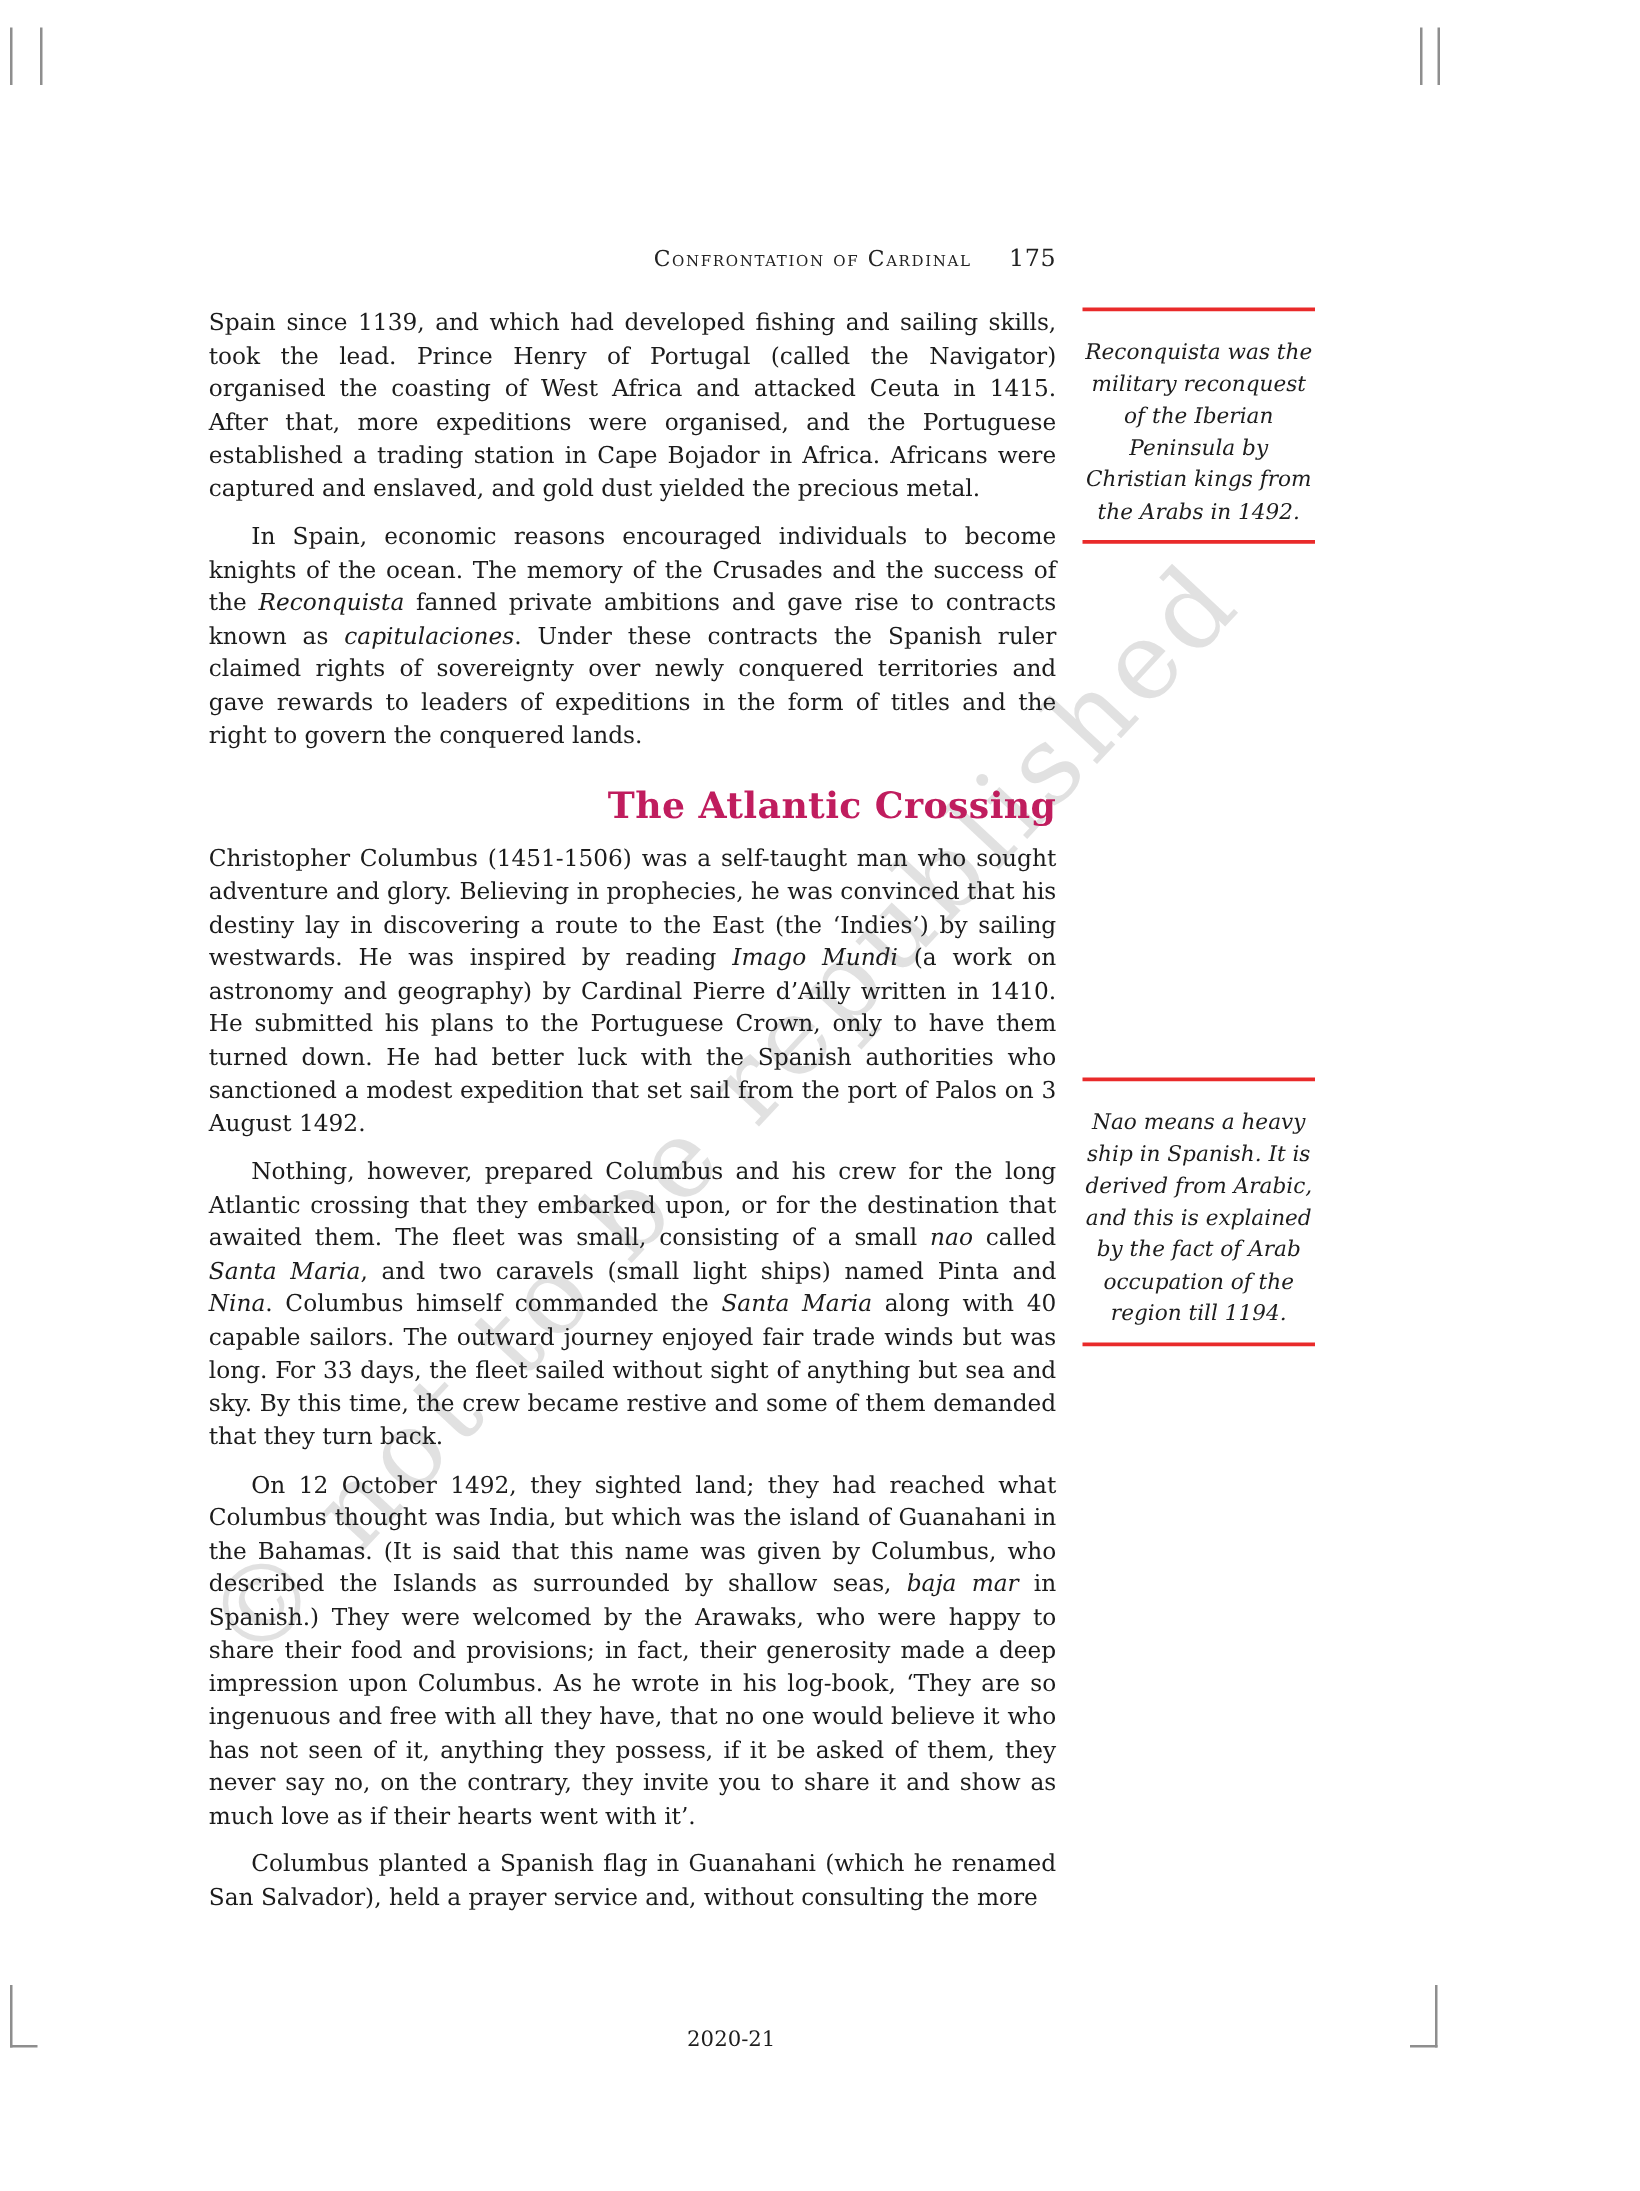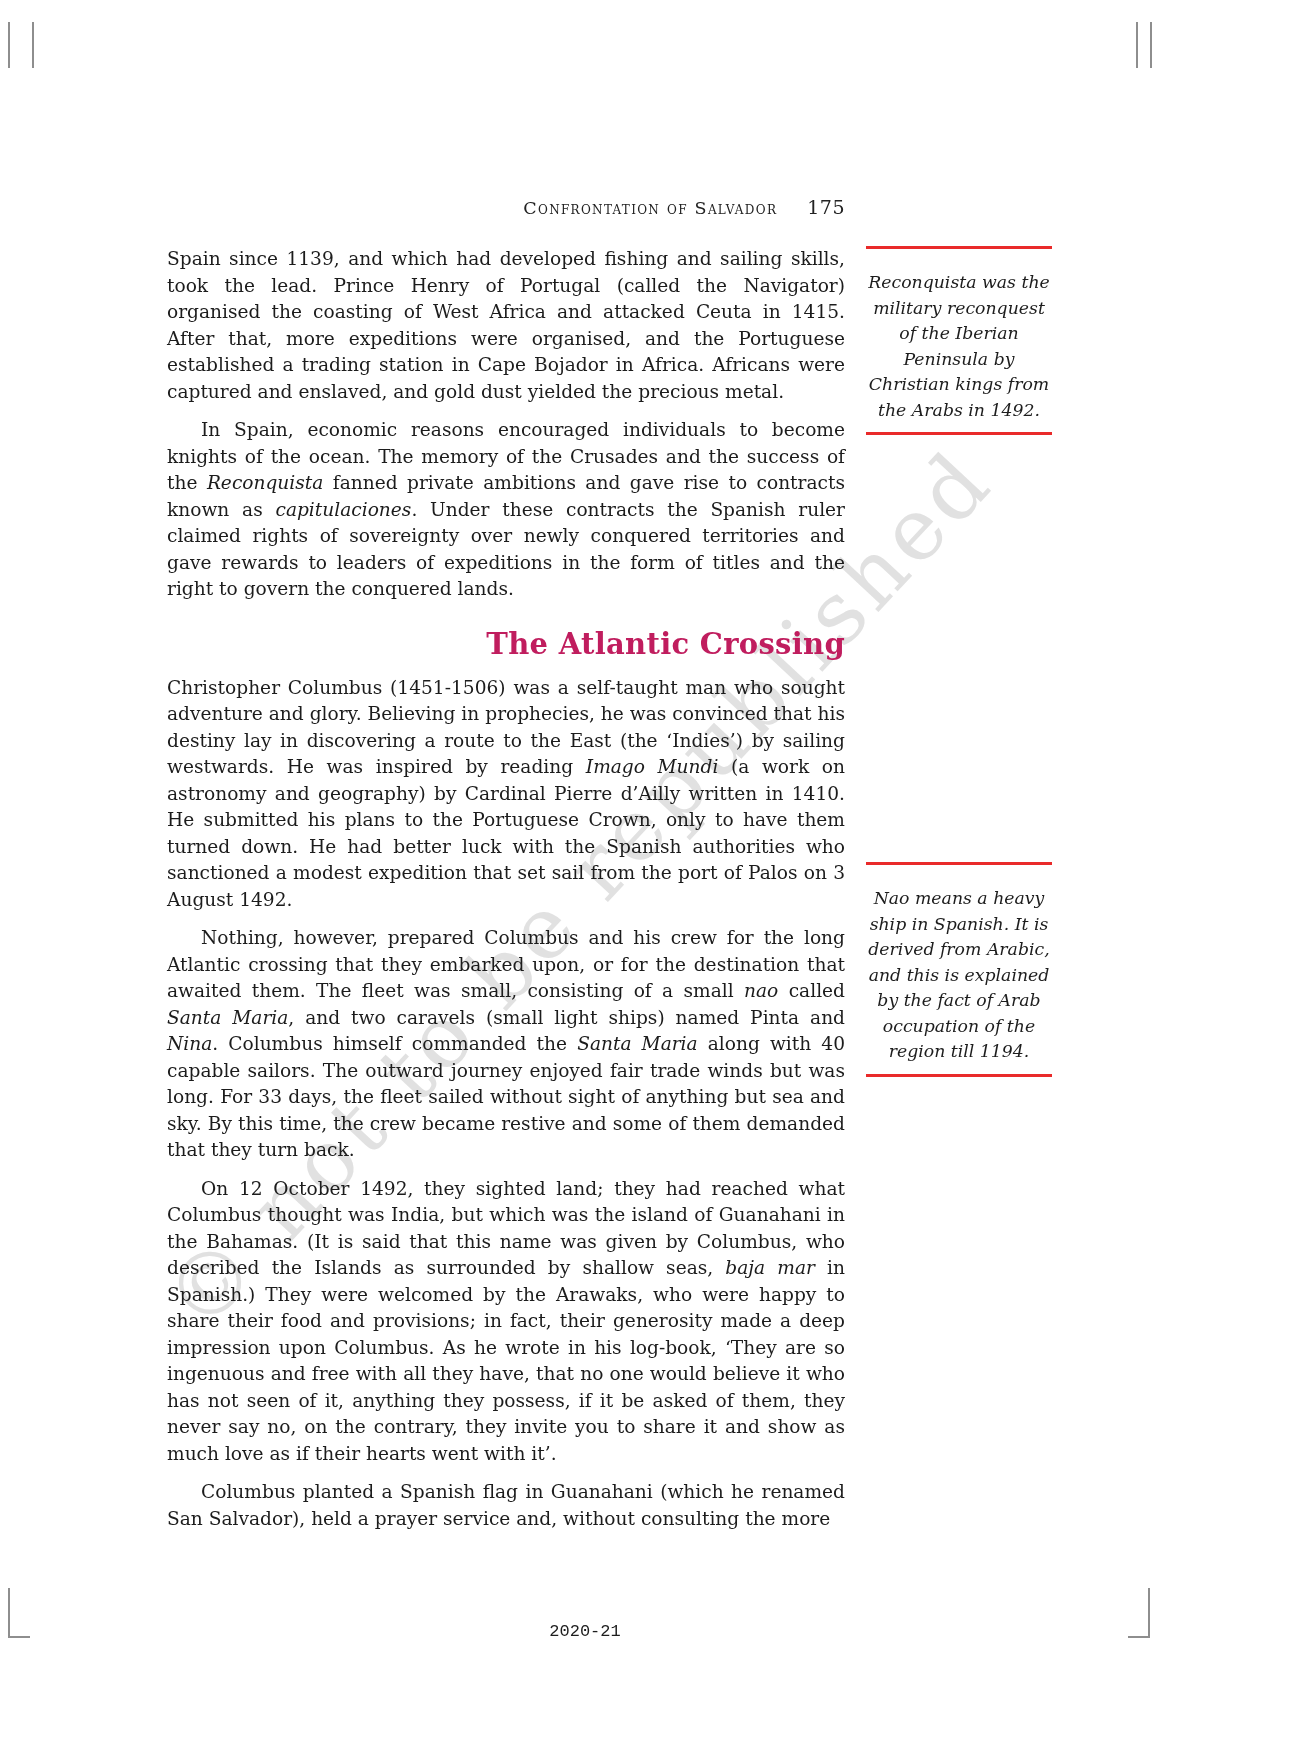--- a/index.html
+++ b/index.html
@@ -55,21 +55,21 @@
     transform: rotate(-47deg);
     text-align: center; white-space: nowrap;
     font-size: 86px; letter-spacing: 5px;
     color: #c9c9c9; opacity: 0.55;
     pointer-events: none;
   }
 
   
   .footer {
     position: absolute; top: 1622px; left: 140px; width: 890px;
-    text-align: center; font-size: 17px; color: #1d1d1d; font-family: Liberation Mono, monospace;
+    text-align: center; font-size: 17px; color: #1d1d1d;
   }
 
   
   .crop { position: absolute; background: #8e8e8e; }
   .cm-tl-1 { left: 8px;    top: 22px;   width: 2px;  height: 46px; }
   .cm-tl-2 { left: 32px;   top: 22px;   width: 2px;  height: 46px; }
   .cm-tr-1 { left: 1136px; top: 22px;   width: 2px;  height: 46px; }
   .cm-tr-2 { left: 1150px; top: 22px;   width: 2px;  height: 46px; }
   .cm-bl-v { left: 8px;    top: 1588px; width: 2px;  height: 50px; }
   .cm-bl-h { left: 8px;    top: 1636px; width: 22px; height: 2px;  }
@@ -86,21 +86,21 @@
   <div class="crop cm-tr-1"></div>
   <div class="crop cm-tr-2"></div>
   <div class="crop cm-bl-v"></div>
   <div class="crop cm-bl-h"></div>
   <div class="crop cm-br-v"></div>
   <div class="crop cm-br-h"></div>
 
   <div class="watermark">© not to be republished</div>
 
   <div class="header">
-    <span class="title">Confrontation of Salvador</span><span class="pageno">175</span>
+    <span class="title">Confrontation of Cardinal</span><span class="pageno">175</span>
   </div>
 
   <div class="main">
     <p class="body-para"><span>Spain since 1139, and which had developed fishing and sailing skills, took the lead. Prince Henry of Portugal (called the Navigator) organised the coasting of West Africa and attacked Ceuta in 1415. After that, more expeditions were organised, and the Portuguese established a trading station in Cape Bojador in Africa. Africans were captured and enslaved, and gold dust yielded the precious metal.</span></p>
     <p class="body-para indent"><span>In Spain, economic reasons encouraged individuals to become knights of the ocean. The memory of the Crusades and the success of the </span><span class="it">Reconquista</span><span> fanned private ambitions and gave rise to contracts known as </span><span class="it">capitulaciones</span><span>. Under these contracts the Spanish ruler claimed rights of sovereignty over newly conquered territories and gave rewards to leaders of expeditions in the form of titles and the right to govern the conquered lands.</span></p>
     <h2 class="section-heading">The Atlantic Crossing</h2>
     <p class="body-para"><span>Christopher Columbus (1451-1506) was a self-taught man who sought adventure and glory. Believing in prophecies, he was convinced that his destiny lay in discovering a route to the East (the ‘Indies’) by sailing westwards. He was inspired by reading </span><span class="it">Imago Mundi</span><span> (a work on astronomy and geography) by Cardinal Pierre d’Ailly written in 1410. He submitted his plans to the Portuguese Crown, only to have them turned down. He had better luck with the Spanish authorities who sanctioned a modest expedition that set sail from the port of Palos on 3 August 1492.</span></p>
     <p class="body-para indent"><span>Nothing, however, prepared Columbus and his crew for the long Atlantic crossing that they embarked upon, or for the destination that awaited them. The fleet was small, consisting of a small </span><span class="it">nao</span><span> called </span><span class="it">Santa Maria</span><span>, and two caravels (small light ships) named Pinta and </span><span class="it">Nina</span><span>. Columbus himself commanded the </span><span class="it">Santa Maria</span><span> along with 40 capable sailors. The outward journey enjoyed fair trade winds but was long. For 33 days, the fleet sailed without sight of anything but sea and sky. By this time, the crew became restive and some of them demanded that they turn back.</span></p>
     <p class="body-para indent"><span>On 12 October 1492, they sighted land; they had reached what Columbus thought was India, but which was the island of Guanahani in the Bahamas. (It is said that this name was given by Columbus, who described the Islands as surrounded by shallow seas, </span><span class="it">baja mar</span><span> in Spanish.) They were welcomed by the Arawaks, who were happy to share their food and provisions; in fact, their generosity made a deep impression upon Columbus. As he wrote in his log-book, ‘They are so ingenuous and free with all they have, that no one would believe it who has not seen of it, anything they possess, if it be asked of them, they never say no, on the contrary, they invite you to share it and show as much love as if their hearts went with it’.</span></p>
     <p class="body-para indent"><span>Columbus planted a Spanish flag in Guanahani (which he renamed San Salvador), held a prayer service and, without consulting the more</span></p>

